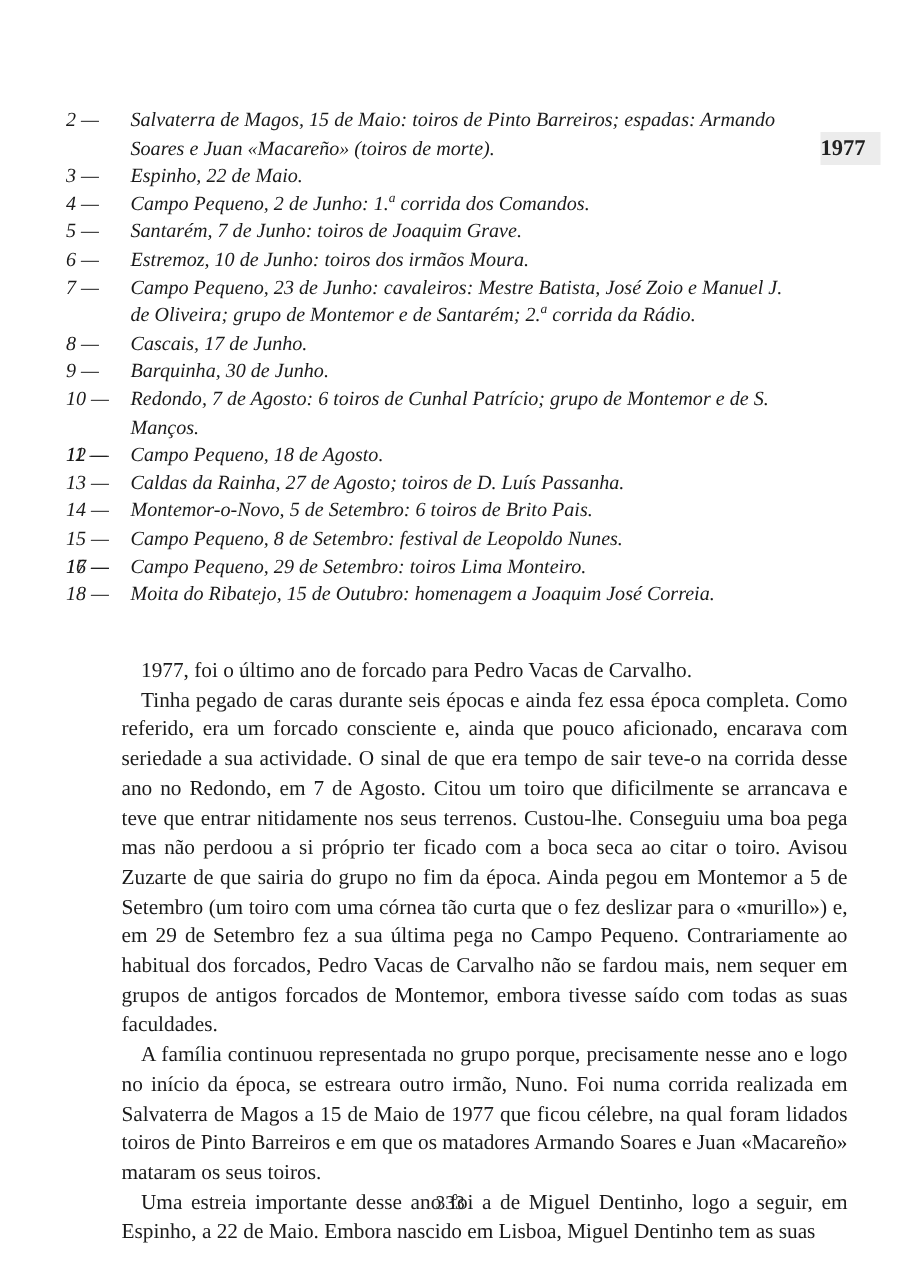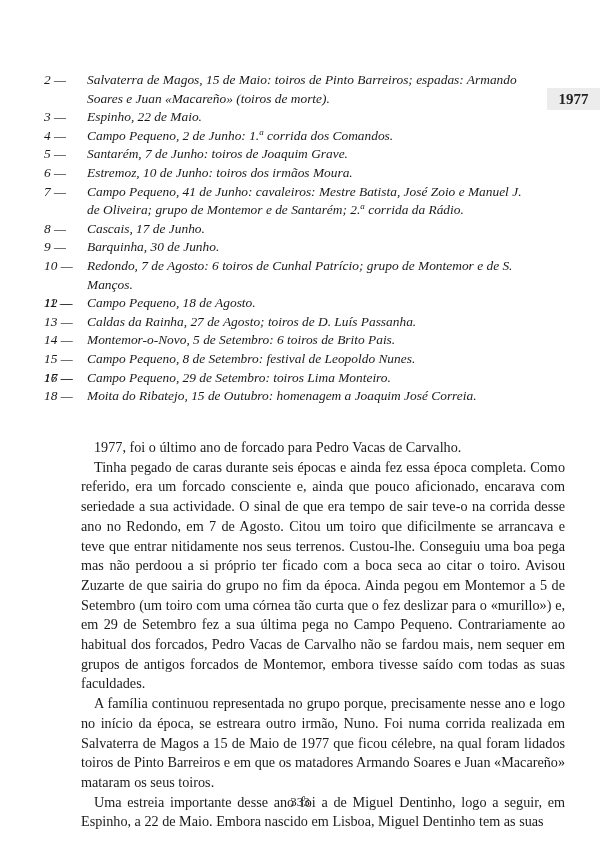--- a/index.html
+++ b/index.html
@@ -1,21 +1,21 @@
 <!DOCTYPE html>
 <html><head>
 <meta charset="utf-8">
 <style>
   html, body { margin: 0; padding: 0; background: #ffffff; }
   body { width: 600px; height: 847px; position: relative; overflow: hidden;
          font-family: "Liberation Serif", "DejaVu Serif", serif; color: #1a1a1a; }
   .page { position: absolute; left: 0; top: 0; width: 600px; height: 847px; }
-  .year-tag { position: absolute; left: 547px; top: 88px; width: 53px; height: 22px;
+  .year-tag { position: absolute; left: 547px; top: 88px; width: 40px; height: 22px;
               background: #ececec; font-weight: bold; font-size: 15px; line-height: 22px;
-              text-align: center; color: #222; }
+              color: #222; }
   .list { position: absolute; left: 44px; top: 71px; width: 480px; margin: 0; padding: 0;
           list-style: none; font-style: italic; font-size: 13.4px; line-height: 18.6px; }
   .list li { position: relative; padding-left: 43px; }
   .list .num { position: absolute; left: 0; width: 43px; white-space: pre; }
   .list sup { font-size: 9px; line-height: 0; }
   .body-text { position: absolute; left: 59px; top: 438px; width: 484px;
                font-size: 14.2px; line-height: 19.7px; text-align: justify; margin-left: 22px; }
   .body-text p { margin: 0; text-indent: 13px; }
   .page-number { position: absolute; left: 0; width: 600px; top: 794px; text-align: center;
                  font-size: 13px; }
@@ -25,21 +25,21 @@
 
 <div class="page">
   <div class="year-tag">1977</div>
 
   <ul class="list">
     <li><span class="num">2 — </span><span>Salvaterra de Magos, 15 de Maio: toiros de Pinto Barreiros; espadas: Armando Soares e Juan «Macareño» (toiros de morte).</span></li>
     <li><span class="num">3 — </span><span>Espinho, 22 de Maio.</span></li>
     <li><span class="num">4 — </span><span>Campo Pequeno, 2 de Junho: 1.</span><sup>a</sup><span> corrida dos Comandos.</span></li>
     <li><span class="num">5 — </span><span>Santarém, 7 de Junho: toiros de Joaquim Grave.</span></li>
     <li><span class="num">6 — </span><span>Estremoz, 10 de Junho: toiros dos irmãos Moura.</span></li>
-    <li><span class="num">7 — </span><span>Campo Pequeno, 41 de Junho: cavaleiros: Mestre Batista, José Zoio e Manuel J. de Oliveira; grupo de Montemor e de Santarém; 2.</span><sup>a</sup><span> corrida da Rádio.</span></li>
+    <li><span class="num">7 — </span><span>Campo Pequeno, 23 de Junho: cavaleiros: Mestre Batista, José Zoio e Manuel J. de Oliveira; grupo de Montemor e de Santarém; 2.</span><sup>a</sup><span> corrida da Rádio.</span></li>
     <li><span class="num">8 — </span><span>Cascais, 17 de Junho.</span></li>
     <li><span class="num">9 — </span><span>Barquinha, 30 de Junho.</span></li>
     <li><span class="num">10 — </span><span>Redondo, 7 de Agosto: 6 toiros de Cunhal Patrício; grupo de Montemor e de S. Manços.</span></li>
     <li><span class="num">11 — </span></li>
     <li><span class="num">12 — </span><span>Campo Pequeno, 18 de Agosto.</span></li>
     <li><span class="num">13 — </span><span>Caldas da Rainha, 27 de Agosto; toiros de D. Luís Passanha.</span></li>
     <li><span class="num">14 — </span><span>Montemor-o-Novo, 5 de Setembro: 6 toiros de Brito Pais.</span></li>
     <li><span class="num">15 — </span><span>Campo Pequeno, 8 de Setembro: festival de Leopoldo Nunes.</span></li>
     <li><span class="num">16 — </span></li>
     <li><span class="num">17 — </span><span>Campo Pequeno, 29 de Setembro: toiros Lima Monteiro.</span></li>

